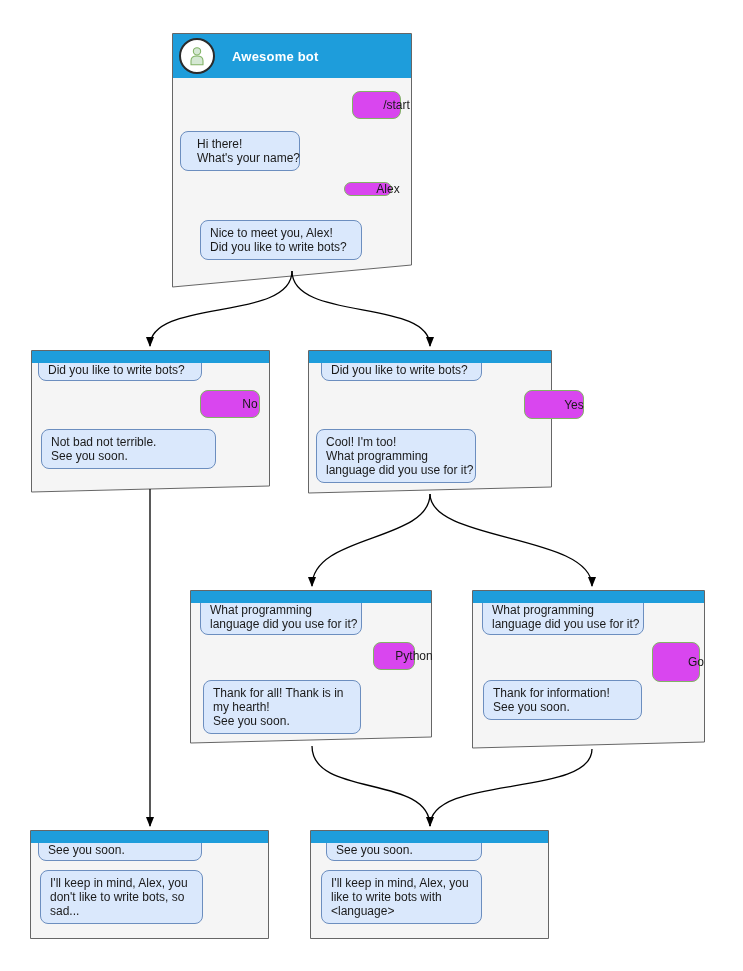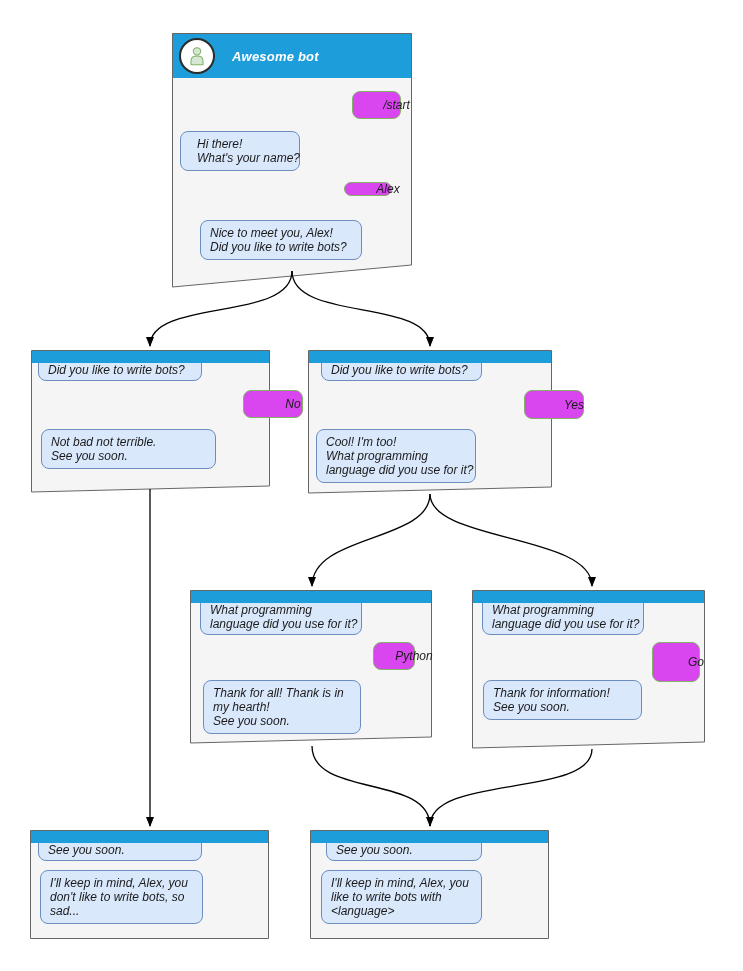--- a/index.html
+++ b/index.html
@@ -1,18 +1,18 @@
 <!DOCTYPE html>
 <html><head>
 <meta charset="utf-8">
 <style>
   html,body{margin:0;padding:0;background:#ffffff;}
   #canvas{position:relative;width:743px;height:971px;background:#ffffff;overflow:hidden;
           font-family:"Liberation Sans",sans-serif;}
-  .card{position:absolute;font-style:italic;}
+  .card{position:absolute;}
   .card .shape{position:absolute;left:0;top:0;z-index:0;}
   .strip{position:absolute;left:1px;right:1px;top:1px;height:12px;background:#1E9DDB;z-index:2;}
   .chat-header{position:absolute;left:1px;right:1px;top:1px;height:44px;background:#1E9DDB;
                display:flex;align-items:center;z-index:2;}
   .avatar{width:32px;height:32px;border-radius:50%;background:#ffffff;border:2px solid #2b2b2b;
           margin-left:6px;display:flex;align-items:center;justify-content:center;flex:0 0 auto;}
   .chat-title{color:#ffffff;font-weight:bold;font-size:13px;margin-left:17px;letter-spacing:.2px;}
   .bubble{position:absolute;font-size:12px;line-height:14px;color:#1a1a1a;border-radius:8px;
           box-sizing:border-box;white-space:pre;z-index:1;}
   .bot{background:#DAE8FC;border:1px solid #6C8EBF;padding:5px 9px;}
@@ -46,21 +46,21 @@
     <div class="bubble bot" style="left:8px;top:187px;width:162px;margin-left:20px;">Nice to meet you, Alex!
 Did you like to write bots?</div>
   </div>
 
   <div class="card" style="left:31px;top:350px;width:239px;height:142px;">
     <svg class="shape" width="239" height="143">
       <polygon points="0.5,0.5 238.5,0.5 238.5,136 0.5,142" fill="#F5F5F5" stroke="#666666" stroke-width="1"></polygon>
     </svg>
     <div class="strip"></div>
     <div class="bubble bot clipped" style="left:7px;top:3px;width:164px;">Did you like to write bots?</div>
-    <div class="bubble user" style="left:169px;top:40px;width:60px;height:28px;margin-left:43px;">No</div>
+    <div class="bubble user" style="left:169px;top:40px;width:60px;height:28px;">No</div>
     <div class="bubble bot" style="left:10px;top:79px;width:175px;">Not bad not terrible.
 See you soon.</div>
   </div>
 
   <div class="card" style="left:308px;top:350px;width:244px;height:143px;">
     <svg class="shape" width="244" height="144">
       <polygon points="0.5,0.5 243.5,0.5 243.5,137 0.5,143" fill="#F5F5F5" stroke="#666666" stroke-width="1"></polygon>
     </svg>
     <div class="strip"></div>
     <div class="bubble bot clipped" style="left:13px;top:3px;width:161px;">Did you like to write bots?</div>

